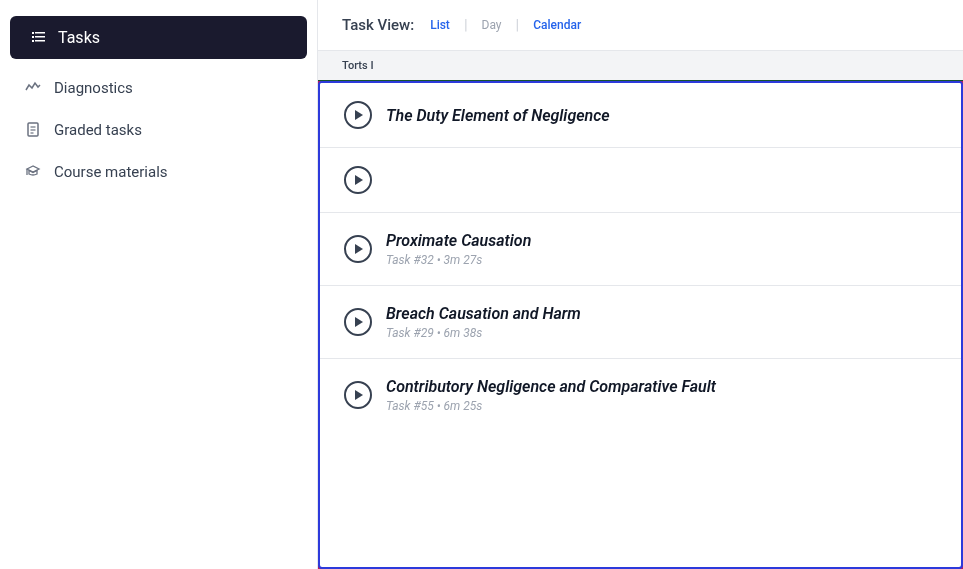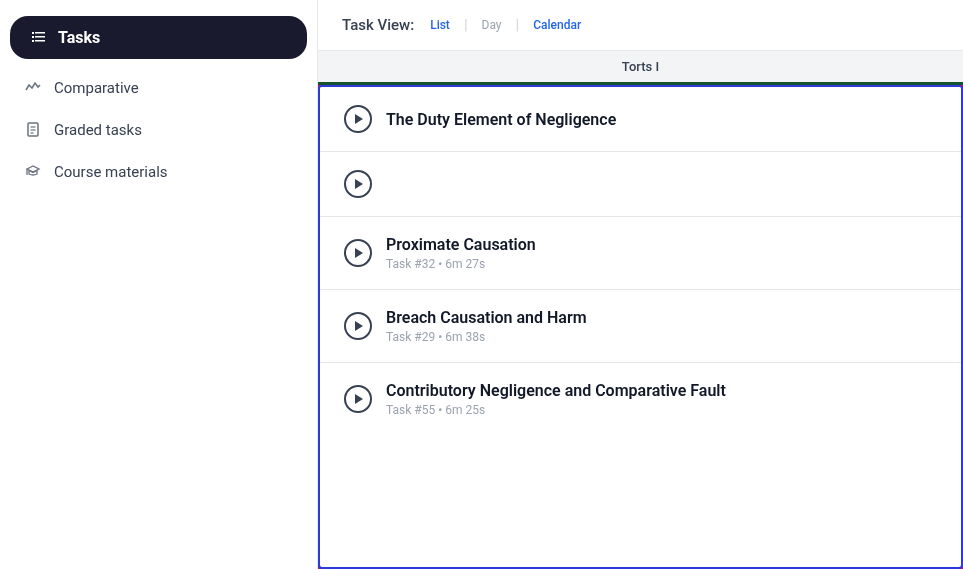--- a/index.html
+++ b/index.html
@@ -24,23 +24,23 @@
 
     .sidebar-active-item {
       background: #1a1a2e;
       color: #fff;
       padding: 12px 20px;
       display: flex;
       align-items: center;
       gap: 10px;
       cursor: pointer;
       font-size: 16px;
-      font-weight: 700;
+      font-weight: 400;
       margin: 8px 10px;
-      border-radius: 18px;
+      border-radius: 6px;
     }
 
     .sidebar-item {
       display: flex;
       align-items: center;
       gap: 12px;
       padding: 12px 24px;
       color: #374151;
       cursor: pointer;
       font-size: 15px;
@@ -94,43 +94,43 @@
     }
 
     .separator {
       color: #d1d5db;
       margin: 0 2px;
     }
 
     .section-header {
       background: #f3f4f6;
       padding: 8px 24px;
-      font-size: 13px;
+      font-size: 11px;
       font-weight: 500;
       color: #374151;
-      border-bottom: 3px solid #14532d;
-      text-align: center;
+      border-bottom: 1px solid #14532d;
     }
 
     .tasks-container {
       flex: 1;
       overflow-y: auto;
       background: #fff;
       margin: 0 0 0 0;
       border: 2.5px solid #2d3adb;
       border-radius: 4px;
     }
 
     .task-item {
       display: flex;
       align-items: center;
       gap: 14px;
       padding: 18px 24px;
       border-bottom: 1px solid #e5e7eb;
       background: #fff;
+      font-style: italic;
     }
     .task-item:last-child {
       border-bottom: none;
     }
 
     .play-icon {
       width: 28px;
       height: 28px;
       border: 2px solid #374151;
       border-radius: 50%;
@@ -185,21 +185,21 @@
     </span>
     <span>Tasks</span>
   </div>
 
   <div class="sidebar-item">
     <span class="sidebar-icon">
       <svg width="16" height="16" viewBox="0 0 16 16" fill="none">
         <polyline points="1,10 4,5 7,8 10,3 13,7 15,5" stroke="#6b7280" stroke-width="1.5" fill="none"></polyline>
       </svg>
     </span>
-    <span>Comparative</span>
+    <span>Diagnostics</span>
   </div>
 
   <div class="sidebar-item">
     <span class="sidebar-icon">
       <svg width="16" height="16" viewBox="0 0 16 16" fill="none">
         <rect x="3" y="1" width="10" height="13" rx="1" stroke="#6b7280" stroke-width="1.5"></rect>
         <line x1="5.5" y1="5" x2="10.5" y2="5" stroke="#6b7280" stroke-width="1.2"></line>
         <line x1="5.5" y1="8" x2="10.5" y2="8" stroke="#6b7280" stroke-width="1.2"></line>
         <line x1="5.5" y1="11" x2="8.5" y2="11" stroke="#6b7280" stroke-width="1.2"></line>
       </svg>
@@ -252,21 +252,21 @@
         <div class="play-triangle"></div>
       </div>
     </div>
 
     <div class="task-item">
       <div class="play-icon">
         <div class="play-triangle"></div>
       </div>
       <div class="task-info">
         <span class="task-title">Proximate Causation</span>
-        <span class="task-meta">Task #32 • 6m 27s</span>
+        <span class="task-meta">Task #32 • 3m 27s</span>
       </div>
     </div>
 
     <div class="task-item">
       <div class="play-icon">
         <div class="play-triangle"></div>
       </div>
       <div class="task-info">
         <span class="task-title">Breach Causation and Harm</span>
         <span class="task-meta">Task #29 • 6m 38s</span>

